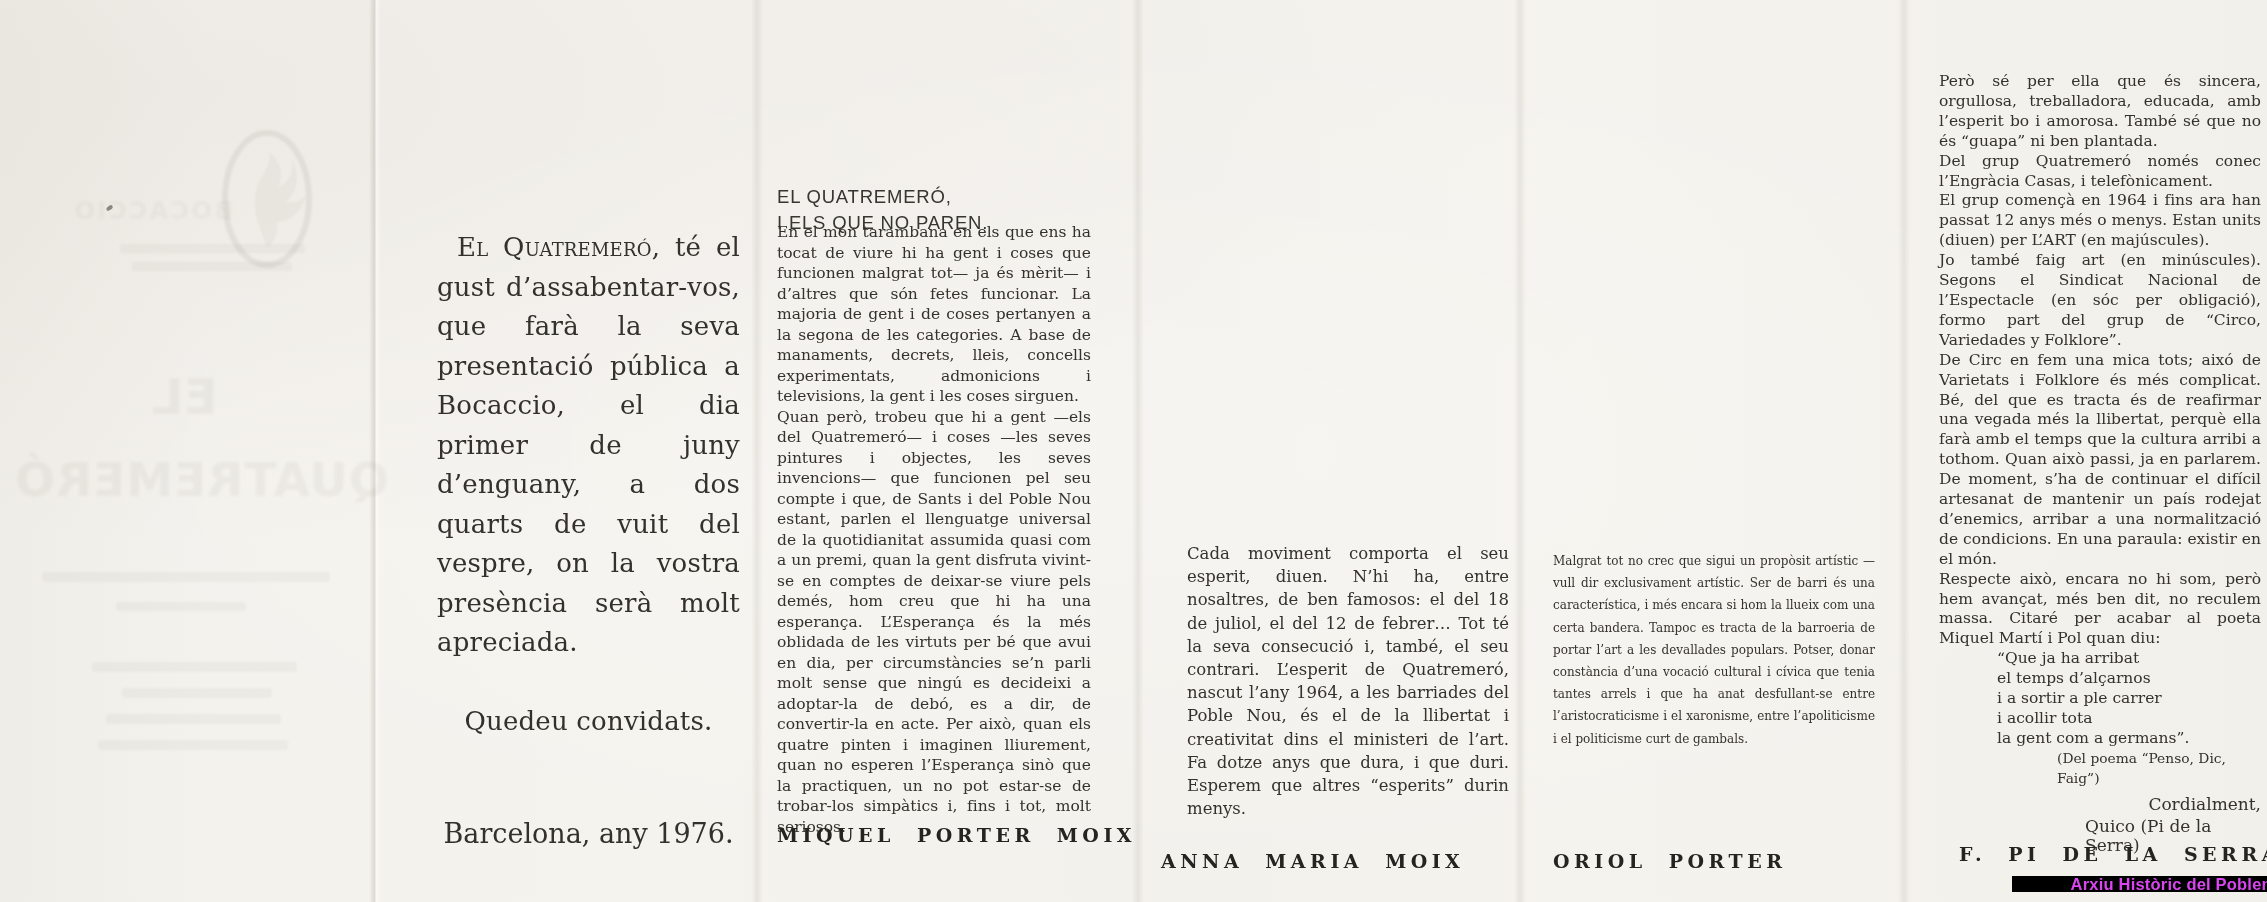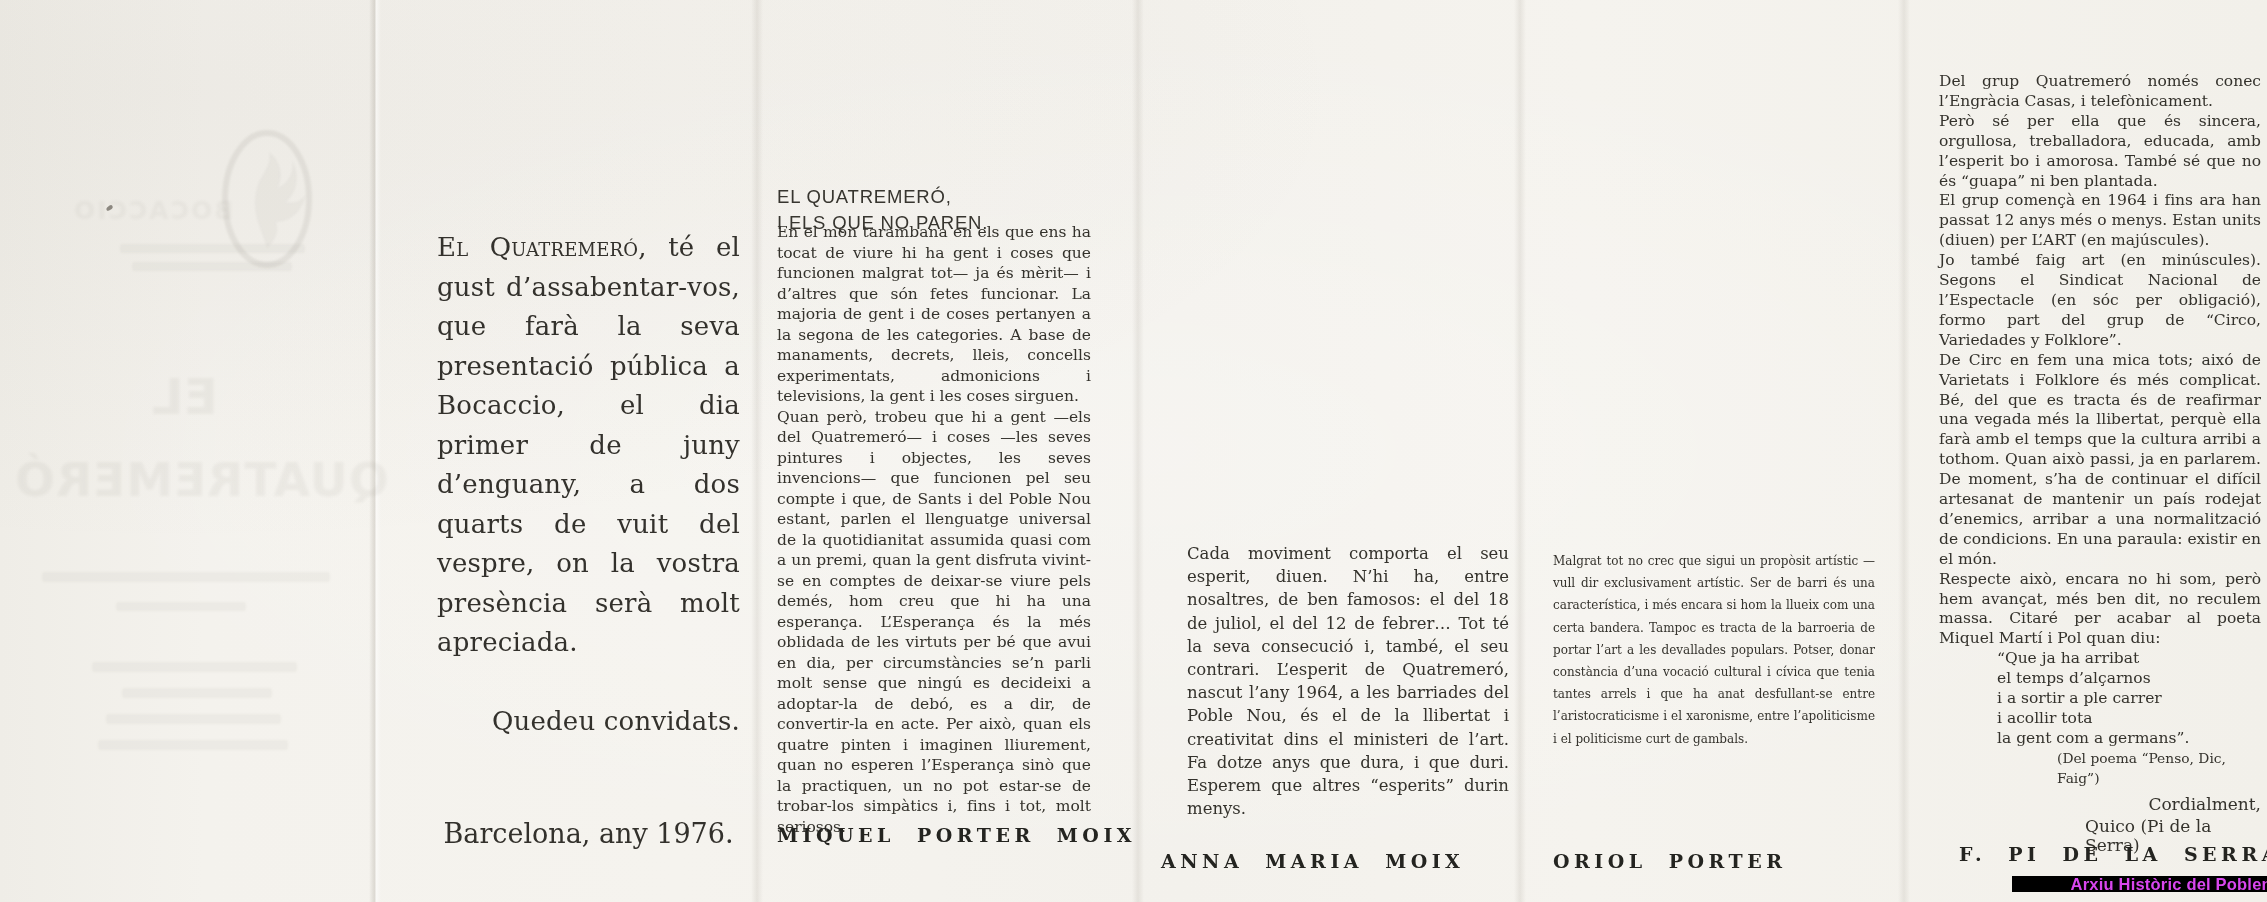--- a/index.html
+++ b/index.html
@@ -28,22 +28,22 @@
          font-family:"DejaVu Sans", sans-serif;font-weight:bold;white-space:nowrap;}
   .ghost-bar{position:absolute;background:rgba(110,102,88,0.055);filter:blur(1px);border-radius:2px;}
   .ghost-emblem{position:absolute;opacity:0.10;filter:blur(1px);}
 
   
   .invitation{
     position:absolute;left:437px;top:228px;width:303px;
     font-size:26px;line-height:39.5px;text-align:justify;letter-spacing:0.2px;color:#33312c;
   }
   .invitation p{margin:0;}
-  .invitation p + p{margin-top:39px;text-align:right;}
-  .lead{font-variant:small-caps;}
+  .invitation p + p{margin-top:39px;text-align:center;}
+  .lead{font-variant:small-caps;margin-left:20px;}
   .dateline{
     position:absolute;left:437px;top:818px;width:303px;text-align:center;
     font-size:27px;color:#33312c;
   }
 
   
   .col-heading{
     position:absolute;font-family:"Liberation Sans", sans-serif;
     font-size:18.5px;line-height:26px;letter-spacing:0.8px;color:#37352f;white-space:pre-line;margin-top:32px;
   }
@@ -123,22 +123,22 @@
     <p>Cada moviment comporta el seu esperit, diuen. N’hi ha, entre nosaltres, de ben famosos: el del 18 de juliol, el del 12 de febrer… Tot té la seva consecució i, també, el seu contrari. L’esperit de Quatremeró, nascut l’any 1964, a les barriades del Poble Nou, és el de la llibertat i creativitat dins el ministeri de l’art. Fa dotze anys que dura, i que duri. Esperem que altres “esperits” durin menys.</p>
   </div>
   <div class="signature" style="left:1161px;top:850px">ANNA MARIA MOIX</div>
 
   <div class="essay essay-bohigas">
     <p>Malgrat tot no crec que sigui un propòsit artístic —vull dir exclusivament artístic. Ser de barri és una característica, i més encara si hom la llueix com una certa bandera. Tampoc es tracta de la barroeria de portar l’art a les devallades populars. Potser, donar constància d’una vocació cultural i cívica que tenia tantes arrels i que ha anat desfullant-se entre l’aristocraticisme i el xaronisme, entre l’apoliticisme i el politicisme curt de gambals.</p>
   </div>
   <div class="signature" style="left:1553px;top:850px">ORIOL PORTER</div>
 
   <div class="essay essay-serra">
+    <p>Però sé per ella que és sincera, orgullosa, treballadora, educada, amb l’esperit bo i amorosa. També sé que no és “guapa” ni ben plantada.</p>
     <p>Del grup Quatremeró només conec l’Engràcia Casas, i telefònicament.</p>
-    <p>Però sé per ella que és sincera, orgullosa, treballadora, educada, amb l’esperit bo i amorosa. També sé que no és “guapa” ni ben plantada.</p>
     <p>El grup començà en 1964 i fins ara han passat 12 anys més o menys. Estan units (diuen) per L’ART (en majúscules).</p>
     <p>Jo també faig art (en minúscules). Segons el Sindicat Nacional de l’Espectacle (en sóc per obligació), formo part del grup de “Circo, Variedades y Folklore”.</p>
     <p>De Circ en fem una mica tots; aixó de Varietats i Folklore és més complicat. Bé, del que es tracta és de reafirmar una vegada més la llibertat, perquè ella farà amb el temps que la cultura arribi a tothom. Quan això passi, ja en parlarem. De moment, s’ha de continuar el difícil artesanat de mantenir un país rodejat d’enemics, arribar a una normalització de condicions. En una paraula: existir en el món.</p>
     <p>Respecte això, encara no hi som, però hem avançat, més ben dit, no reculem massa. Citaré per acabar al poeta Miquel Martí i Pol quan diu:</p>
     <p class="poem">
       </p>
       <div class="poem">
         <div>“Que ja ha arribat</div>
         <div>el temps d’alçarnos</div>
         <div>i a sortir a ple carrer</div>

